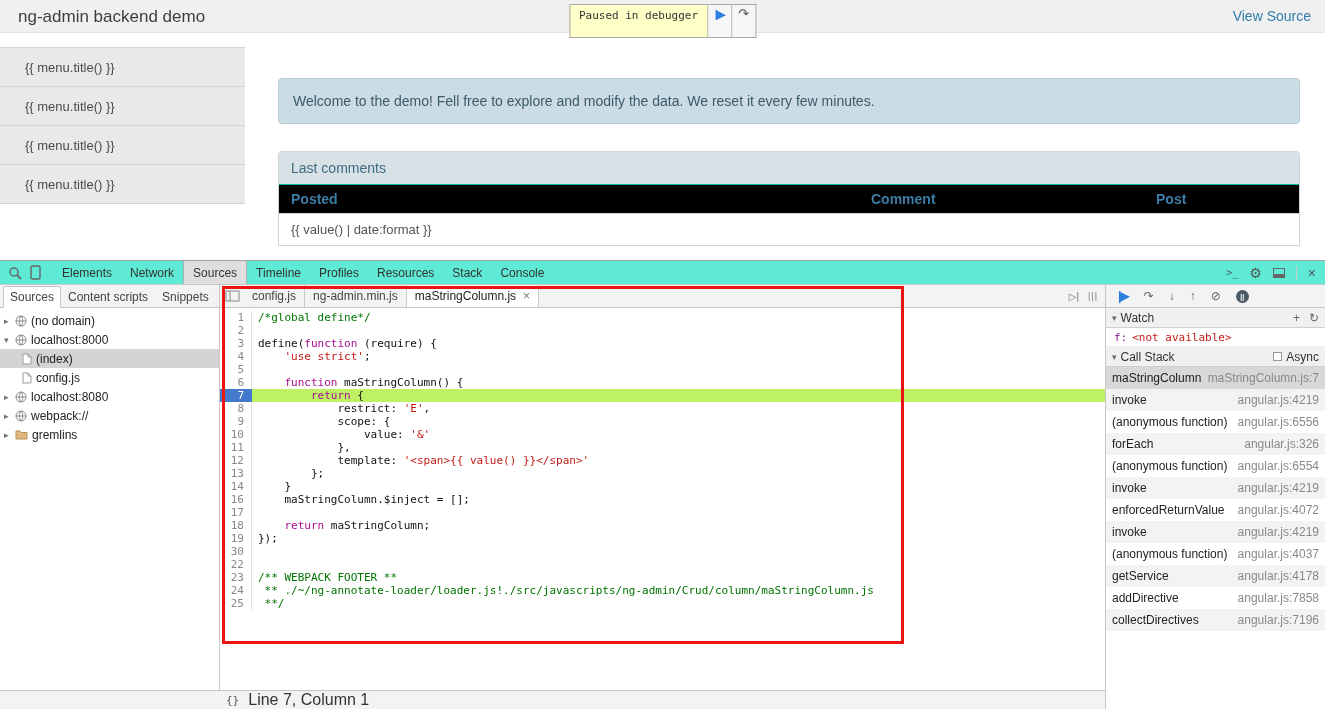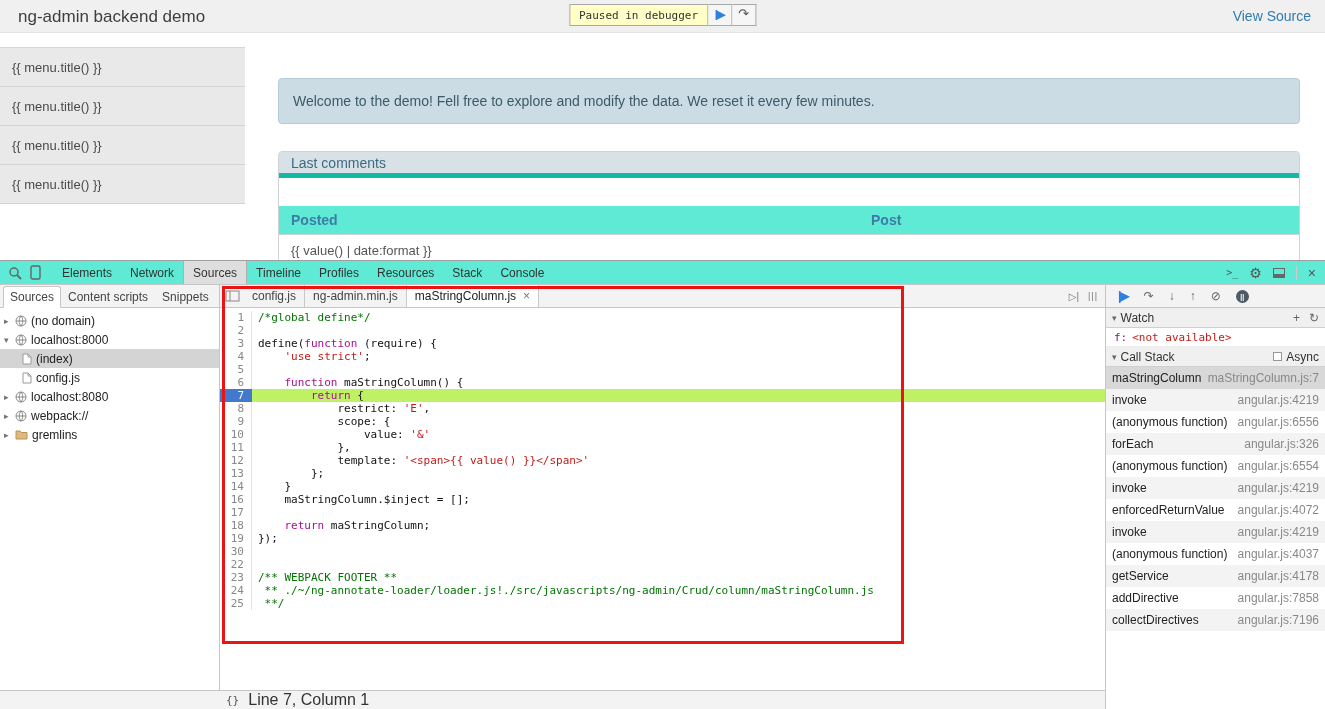--- a/index.html
+++ b/index.html
@@ -4,34 +4,34 @@
 <style>
   * { margin:0; padding:0; box-sizing:border-box; }
   html,body { width:1325px; height:709px; }
   body { position:relative; font-family:"Liberation Sans",sans-serif; background:#fff; overflow:hidden; }
 
   
   .site-header { position:absolute; left:0; top:0; width:100%; height:33px; background:#f0f0f0; border-bottom:1px solid #e2e2e2; }
   .site-title { position:absolute; left:18px; top:7px; font-size:17px; color:#3e3e3e; }
   .view-source { position:absolute; right:14px; top:8px; font-size:14px; color:#2f7cad; cursor:pointer; }
 
-  .paused-banner { position:absolute; left:50%; top:4px; transform:translateX(-50%); display:flex; height:22px; z-index:60; }
+  .paused-banner { position:absolute; left:50%; top:4px; transform:translateX(-50%); display:flex; height:34px; z-index:60; }
   .paused-label { background:#ffffc8; border:1px solid #a8a8a8; font-family:"DejaVu Sans Mono",monospace; font-size:11px; color:#333; padding:4px 9px 0; white-space:nowrap; }
   .banner-btn { width:24px; background:#f6f6f6; border:1px solid #a8a8a8; border-left:none; text-align:center; font-size:11px; padding-top:3px; cursor:pointer; }
   .banner-btn.resume { color:#2d7fe0; font-weight:bold; letter-spacing:-1px; }
   .banner-btn.step { color:#555; font-size:13px; padding-top:1px; }
 
   .menu { position:absolute; left:0; top:47px; width:245px; border-top:1px solid #d6d6d6; }
-  .menu-item { height:39px; background:#e9e9e9; border-bottom:1px solid #d4d4d4; font-size:13px; color:#4a4a4a; display:flex; align-items:center; padding-left:12px; cursor:pointer; }
+  .menu-item { height:39px; background:#e9e9e9; border-bottom:1px solid #d4d4d4; font-size:13px; color:#4a4a4a; display:flex; align-items:center; padding-left:25px; cursor:pointer; }
 
   .content { position:absolute; left:245px; top:33px; right:0; height:227px; }
   .welcome { position:absolute; left:33px; right:25px; top:45px; height:46px; background:#cbdce5; border:1px solid #b5cbd6; border-radius:4px; display:flex; align-items:center; padding-left:14px; font-size:14px; color:#3c5a68; }
   .comments-card { position:absolute; left:33px; right:25px; top:118px; border:1px solid #cdd3d6; border-radius:4px 4px 0 0; background:#fff; }
-  .card-header { height:26px; background:#d8e1e6; border-bottom:5px solid #14b8a6; display:flex; align-items:center; padding-left:12px; font-size:14px; color:#3c6b80; border-radius:3px 3px 0 0; }
-  .table-head { display:grid; grid-template-columns:580px 285px 1fr; background:#5eead4; border-bottom:1px solid #ccd4d9; height:29px; align-items:center; font-size:14px; font-weight:bold; color:#3d7ca5;margin-top:28px; }
+  .card-header { height:33px; background:#d8e1e6; border-bottom:1px solid #14b8a6; display:flex; align-items:center; padding-left:12px; font-size:14px; color:#3c6b80; border-radius:3px 3px 0 0; }
+  .table-head { display:grid; grid-template-columns:580px 285px 1fr; background:#000000; border-bottom:1px solid #ccd4d9; height:29px; align-items:center; font-size:14px; font-weight:bold; color:#3d7ca5; }
   .table-head span { padding-left:12px; }
   .table-row { display:grid; grid-template-columns:580px 285px 1fr; height:31px; align-items:center; font-size:13px; color:#555; background:#fff; }
   .table-row span { padding-left:12px; }
 
   
   .devtools { position:absolute; left:0; top:260px; right:0; bottom:0; border-top:1px solid #a0a0a0; background:#fff; font-size:12px; color:#333; }
   .dt-toolbar { position:absolute; left:0; top:0; right:0; height:24px; background:#5eead4; border-bottom:1px solid #c6c6c6; display:flex; align-items:center; }
   .tb-icon { margin-left:8px; display:flex; align-items:center; cursor:pointer; }
   .dt-tabs { display:flex; margin-left:12px; height:100%; }
   .dt-tab { padding:0 9px; display:flex; align-items:center; cursor:pointer; color:#333; }
@@ -119,20 +119,21 @@
   <div class="menu-item">{{ menu.title() }}</div>
   <div class="menu-item">{{ menu.title() }}</div>
 </div>
 
 <div class="content">
   <div class="welcome">Welcome to the demo! Fell free to explore and modify the data. We reset it every few minutes.</div>
   <div class="comments-card">
     <div class="card-header">Last comments</div>
     <div class="table-head">
       <span>Posted</span>
+      <span>Comment</span>
       <span>Post</span>
     </div>
     <div class="table-row">
       <span>{{ value() | date:format }}</span>
       <span></span>
       <span></span>
     </div>
   </div>
 </div>
 

